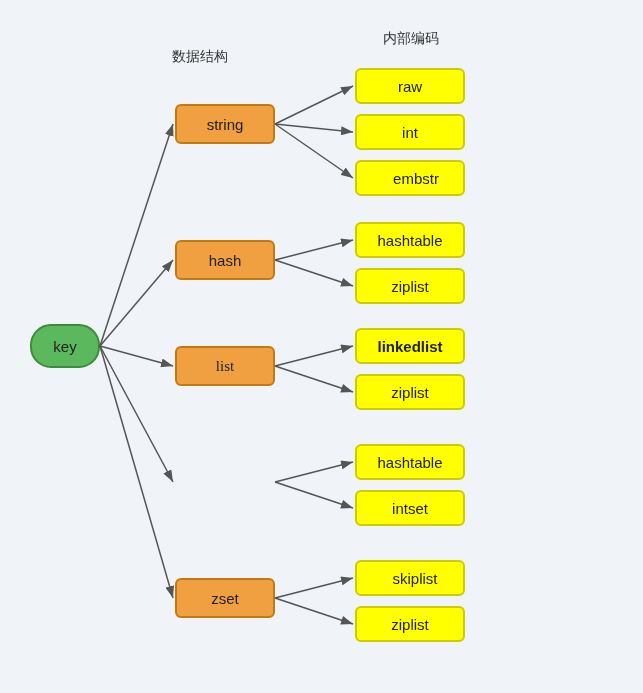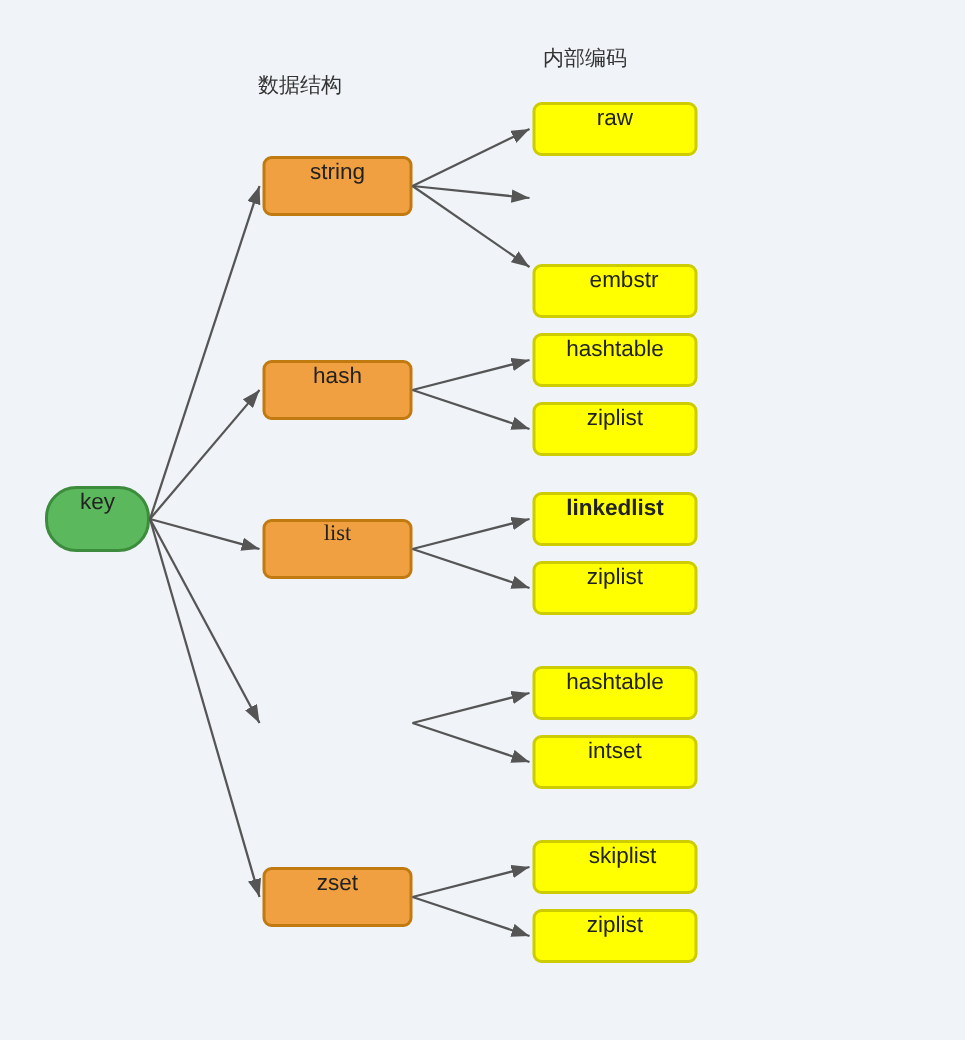--- a/index.html
+++ b/index.html
@@ -12,20 +12,21 @@
       position: relative;
     }
     .diagram {
       position: relative;
       width: 643px;
       height: 693px;
     }
     .node {
       position: absolute;
       display: flex;
+      align-items: center;
       justify-content: center;
       font-size: 15px;
       font-weight: normal;
       border-radius: 6px;
       border: 2px solid #999;
     }
     .node-key {
       background: #5cb85c;
       color: #222;
       border-color: #3d8b3d;
@@ -64,21 +65,21 @@
       fill: none;
       marker-end: url(#arrowhead);
     }
   </style>
 </head>
 <body>
 
 <div class="diagram">
 
   <div class="label" style="left:172px; top:48px;">数据结构</div>
-  <div class="label" style="left:362px; top:30px;">内部编码</div>
+  <div class="label" style="left:383px; top:30px;">内部编码</div>
 
   <div class="node node-key" style="left:30px; top:324px;border-radius:21px;">
     <span>key</span>
   </div>
 
   <div class="node node-struct" style="left:175px; top:240px;">
     <span>hash</span>
   </div>
   <div class="node node-struct" style="left:175px; top:104px;">
     <span>string</span>
@@ -86,21 +87,24 @@
   <div class="node node-struct" style="left:175px; top:346px;font-family:Liberation Serif, serif;">
     <span>list</span>
   </div>
   <div class="node node-struct" style="left:175px; top:578px;">
     <span>zset</span>
   </div>
 
   <div class="node node-enc" style="left:355px; top:68px;">
     <span>raw</span>
   </div>
-  <div class="node node-enc" style="left:355px; top:176px;padding-left:12px;">
+  <div class="node node-enc" style="left:355px; top:114px;">
+    <span>int</span>
+  </div>
+  <div class="node node-enc" style="left:355px; top:160px;padding-left:12px;">
     <span>embstr</span>
   </div>
   <div class="node node-enc" style="left:355px; top:222px;">
     <span>hashtable</span>
   </div>
   <div class="node node-enc" style="left:355px; top:268px;">
     <span>ziplist</span>
   </div>
   <div class="node node-enc" style="left:355px; top:328px;font-weight:bold;">
     <span>linkedlist</span>

